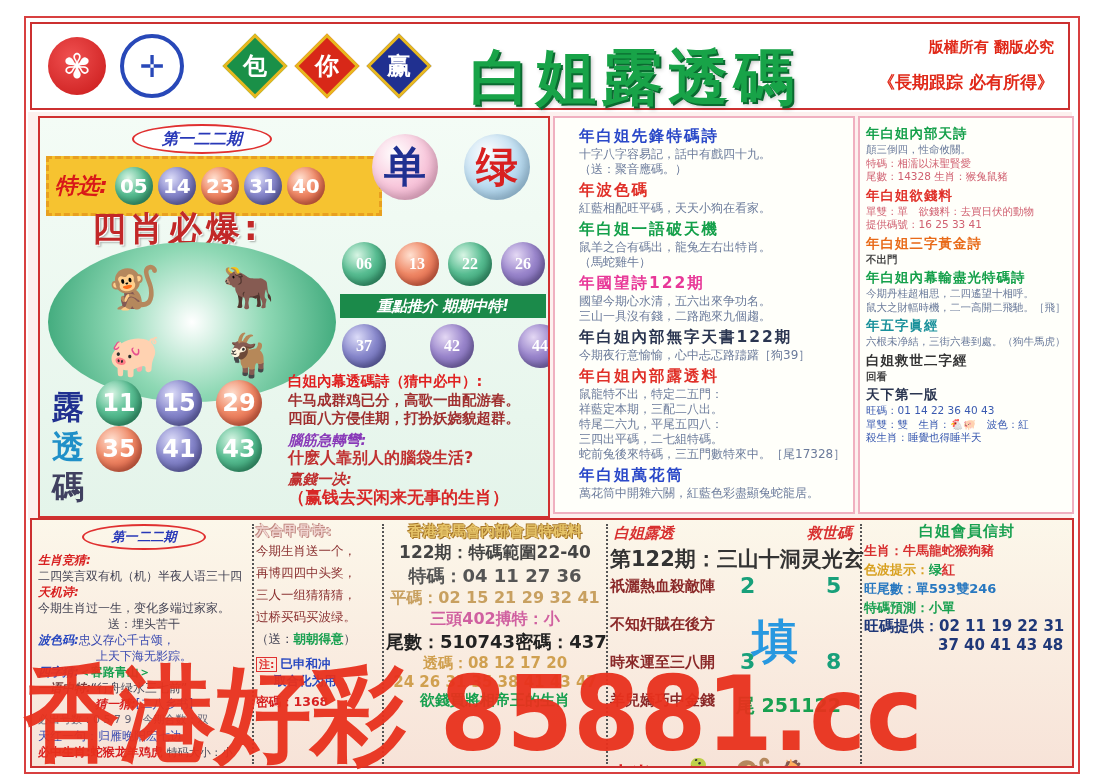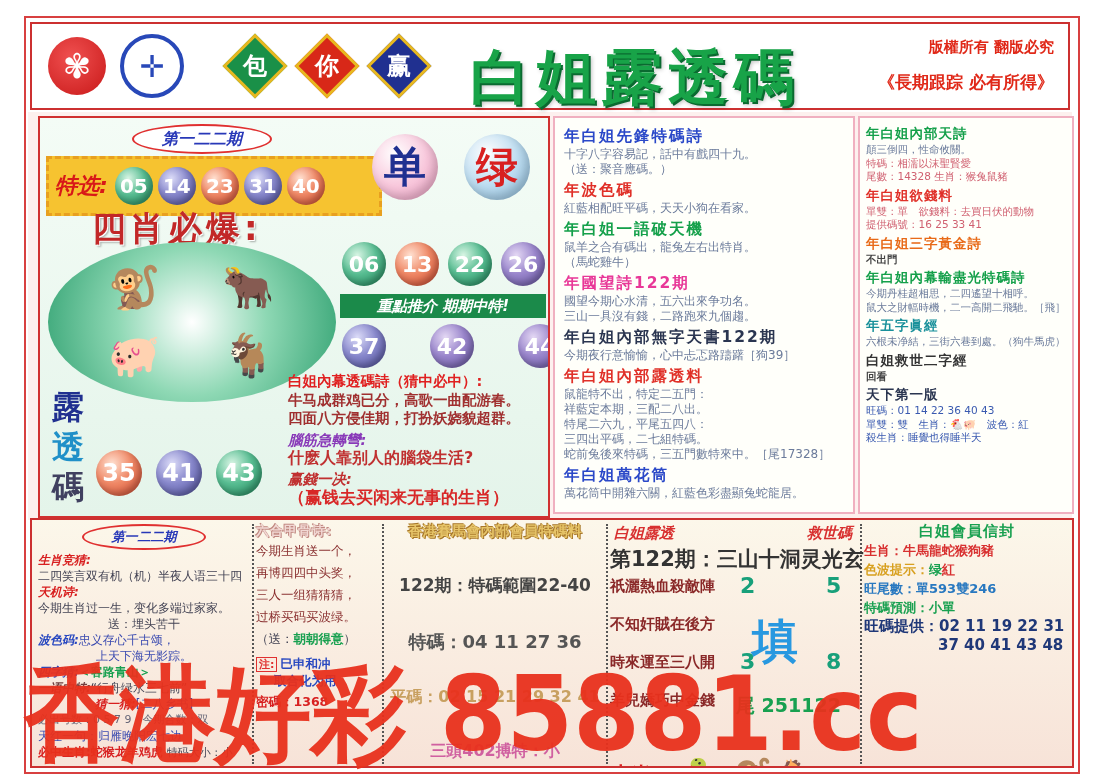--- a/index.html
+++ b/index.html
@@ -24,32 +24,32 @@
   .main-title{margin-left:48px;font-size:60px;font-weight:900;color:#18a348;letter-spacing:6px;
         text-shadow:2px 2px 0 #0a6a30,-1px -1px 0 #ffffff,3px 3px 4px rgba(0,0,0,.25);white-space:nowrap;margin-top:24px;}
   .header-right{margin-left:auto;text-align:right;color:#e02818;padding-right:4px;}
   .copy1{font-size:15px;font-weight:bold;margin-bottom:14px;}
   .copy2{font-size:17px;font-weight:bold;}
 
   
   .left-panel{position:absolute;left:38px;top:116px;width:508px;height:398px;
         background:linear-gradient(180deg,#f4fcf6,#e4f4ea);border:2px solid #d03030;overflow:hidden;}
   .mid-panel{position:absolute;left:553px;top:116px;width:302px;height:398px;background:#fffffa;
-        border:2px solid #f0b0c0;box-sizing:border-box;padding:5px 9px;overflow:hidden;}
+        border:2px solid #f0b0c0;box-sizing:border-box;padding:5px 24px;overflow:hidden;}
   .right-panel{position:absolute;left:858px;top:116px;width:216px;height:398px;background:#fffffa;
         border:2px solid #f0b0c0;box-sizing:border-box;padding:4px 6px;overflow:hidden;}
 
   
   .ball{border-radius:50%;display:inline-flex;align-items:center;justify-content:center;
         color:#fff;font-weight:bold;box-shadow:inset -3px -4px 6px rgba(0,0,0,.25);}
   .ball[data-color="green"]{background:radial-gradient(circle at 35% 30%,#d8f5e4,#58bd92 45%,#1f8a5c);}
   .ball[data-color="blue"]{background:radial-gradient(circle at 35% 30%,#dcdcf8,#8888cc 45%,#5050a0);}
   .ball[data-color="red"]{background:radial-gradient(circle at 35% 30%,#ffe0d0,#ef8866 45%,#d84a30);}
   .ball[data-color="purple"]{background:radial-gradient(circle at 35% 30%,#e4d8f4,#9a86cc 45%,#6a58a8);}
-  .b36{width:38px;height:38px;font-size:20px;} .b42{width:44px;height:44px;font-size:22px;}
+  .b36{width:38px;height:38px;font-size:20px;} .b42{width:44px;height:44px;font-size:16px;font-family:Liberation Serif, serif;}
   .b46{width:46px;height:46px;font-size:24px;}
 
   .issue-oval{position:absolute;left:92px;top:6px;width:136px;height:26px;border:2px solid #e03030;
         border-radius:50%;color:#2838b8;font-weight:bold;font-style:italic;font-size:16px;
         display:flex;align-items:center;justify-content:center;background:#fff;}
   .gold-strip{position:absolute;left:6px;top:38px;width:336px;height:60px;background:#f6c330;
         border:3px dashed #e8a020;display:flex;align-items:center;gap:5px;padding:0 6px;box-sizing:border-box;}
   .texuan-label{color:#d81818;font-weight:bold;font-style:italic;font-size:22px;margin-right:2px;white-space:nowrap;}
   .big-ball{position:absolute;width:66px;height:66px;border-radius:50%;display:flex;align-items:center;
         justify-content:center;font-size:42px;font-weight:900;box-shadow:inset -4px -5px 8px rgba(0,0,0,.18);}
@@ -69,21 +69,21 @@
   .poem-block{position:absolute;left:248px;top:254px;width:258px;font-size:14.5px;line-height:18.5px;}
   .poem-title{color:#e02020;font-weight:bold;}
   .poem-line{color:#a03030;font-weight:bold;}
   .brain-label{color:#8838b8;font-style:italic;font-weight:bold;margin-top:3px;}
   .brain-q{color:#c03030;font-weight:bold;font-size:16px;}
   .win-label{color:#c03030;font-weight:bold;font-style:italic;margin-top:2px;}
   .win-answer{color:#d82828;font-weight:bold;font-size:17px;}
   .lutou-char{position:absolute;left:12px;font-size:32px;font-weight:900;}
   .lc0{top:268px;color:#203090;} .lc1{top:308px;color:#2090c8;} .lc2{top:348px;color:#404060;}
   .lutou-row{position:absolute;left:56px;display:flex;gap:14px;}
-  .lr1{top:262px;} .lr2{top:332px;}
+  .lr1{top:262px;} .lr2{top:308px;}
 
   
   .sec-title{font-weight:bold;letter-spacing:2px;white-space:nowrap;}
   .mid-panel .sec-title{font-size:15.5px;margin-top:3px;}
   .right-panel .sec-title{font-size:13.5px;margin-top:3px;letter-spacing:1px;}
   .sec-line{font-size:12px;line-height:15px;color:#6b7b9b;white-space:nowrap;}
   .right-panel .sec-line{font-size:10.5px;line-height:13.5px;}
   .t-blue{color:#2a48c8;} .t-red{color:#e03028;} .t-green{color:#14a04a;}
   .t-magenta{color:#e83898;} .t-navy{color:#2a3550;} .t-orange{color:#e86a18;}
   .t-teal{color:#18909a;} .t-dark{color:#333;}
@@ -105,21 +105,21 @@
   .sa-row{white-space:nowrap;overflow:hidden;}
   .sec-b{position:absolute;left:224px;top:2px;width:124px;font-size:12.5px;}
   .outline-title{font-weight:900;color:#f2d8d4;text-shadow:0 0 1px #c08880,1px 1px 0 #c08880,-1px -1px 0 #c08880;
         font-size:13px;letter-spacing:1px;white-space:nowrap;}
   .sb-line{color:#8a3030;line-height:22px;white-space:nowrap;}
   .note-row{margin-top:6px;color:#2848c0;font-weight:bold;}
   .seal{color:#e03030;border:1px solid #e03030;padding:0 2px;font-size:11px;margin-right:3px;}
   .sec-c{position:absolute;left:354px;top:2px;width:218px;text-align:center;}
   .sc-title{font-weight:900;font-size:14.5px;color:#e6c468;
         text-shadow:0 0 1px #a8782a,1px 1px 0 #a8782a,-1px -1px 0 #a8782a;white-space:nowrap;}
-  .sc-row{white-space:nowrap;margin-top:33px;}
+  .sc-row{white-space:nowrap;}
   .sec-d{position:absolute;left:578px;top:2px;width:246px;}
   .sd-head{display:flex;justify-content:space-between;color:#d83030;font-weight:bold;
         font-style:italic;font-size:15px;padding:2px 4px;}
   .sd-headline{font-size:21px;font-weight:bold;color:#333;white-space:nowrap;}
   .sd-grid{position:relative;height:150px;margin-top:4px;}
   .sd-poem{position:absolute;left:0;font-size:15px;font-weight:bold;color:#8a2828;
         font-family:"DejaVu Serif",serif;white-space:nowrap;}
   .sd-num{position:absolute;font-size:22px;color:#18a07a;font-weight:bold;}
   .sd-big{position:absolute;left:142px;top:34px;font-size:46px;font-weight:900;color:#2898e0;}
   .sd-tail{position:absolute;left:126px;top:116px;font-size:19px;color:#18a050;font-weight:bold;white-space:nowrap;}
@@ -204,20 +204,25 @@
       <div class="poem-line">牛马成群鸡已分，高歌一曲配游春。</div>
       <div class="poem-line">四面八方侵佳期，打扮妖娆貌超群。</div>
       <div class="brain-label">腦筋急轉彎:</div>
       <div class="brain-q">什麽人靠别人的腦袋生活?</div>
       <div class="win-label">赢錢一决:</div>
       <div class="win-answer">（赢钱去买闲来无事的生肖）</div>
     </div>
     <div class="lutou-char lc0">露</div>
     <div class="lutou-char lc1">透</div>
     <div class="lutou-char lc2">碼</div>
+    <div class="lutou-row lr1">
+      <span class="ball b46" data-color="green">11</span>
+      <span class="ball b46" data-color="blue">15</span>
+      <span class="ball b46" data-color="red">29</span>
+    </div>
     <div class="lutou-row lr2">
       <span class="ball b46" data-color="red">35</span>
       <span class="ball b46" data-color="blue">41</span>
       <span class="ball b46" data-color="green">43</span>
     </div>
   </div>
 
   <div class="mid-panel">
     <div class="msec">
       <div class="sec-title t-blue">年白姐先鋒特碼詩</div>

